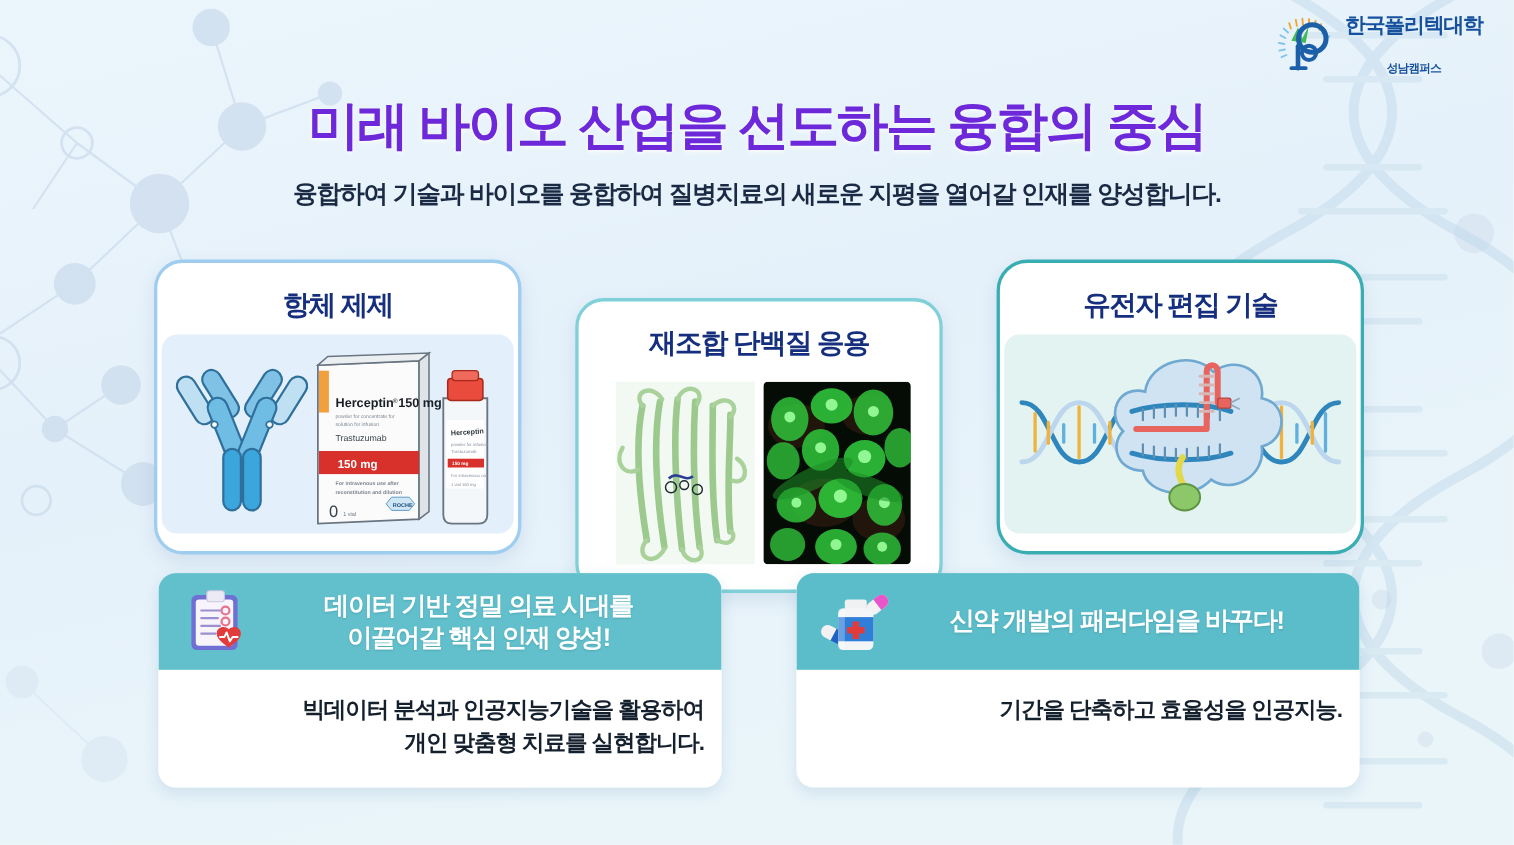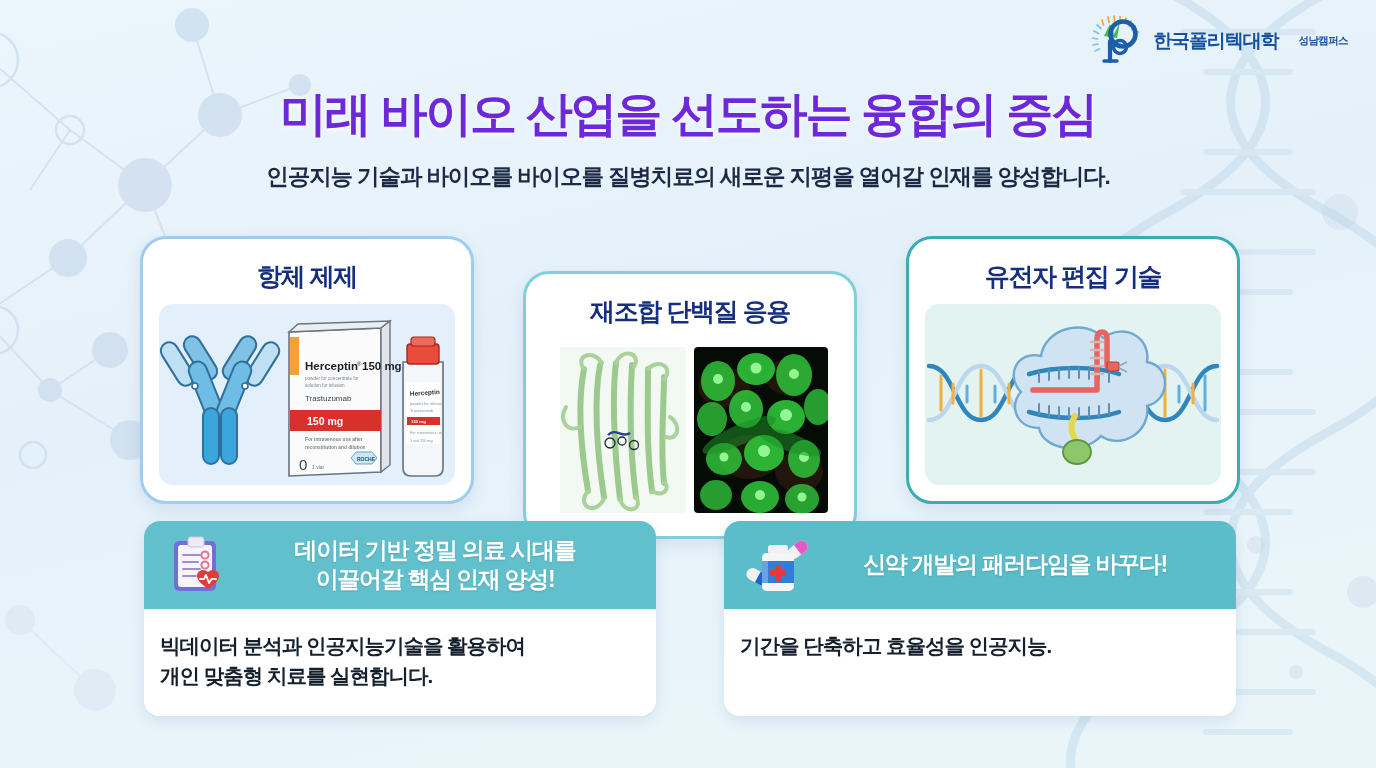--- a/index.html
+++ b/index.html
@@ -50,35 +50,36 @@
   }
   .capsule-logo { width: 30px; height: 48px; flex: 0 0 auto; }
   .logo-text-ai {
     font-size: 16.5px;
     font-weight: 700;
     color: #1d2430;
     letter-spacing: -0.6px;
     white-space: nowrap;
   }
   .uni-mark { width: 54px; height: 52px; flex: 0 0 auto; }
-  .uni-names { display: flex; flex-direction: row; line-height: 1; gap: 20px; }
+  .uni-names { display: flex; flex-direction: column; line-height: 1; gap: 20px; }
   .uni-name {
     font-size: 19px;
     font-weight: 700;
     color: #17519e;
     letter-spacing: -1.1px;
     white-space: nowrap;
   }
   .uni-campus {
     font-size: 10.5px;
     font-weight: 700;
     color: #17519e;
     letter-spacing: -0.6px;
     margin-top: 4px;
     white-space: nowrap;
+    text-align: center;
   }
 
   
   .headline-wrap {
     position: absolute;
     top: 88px;
     left: 0;
     width: 100%;
     text-align: center;
   }
@@ -113,32 +114,32 @@
     background: #ffffff;
     border-radius: 26px;
     border: 3px solid #9fcdf0;
     box-shadow: 0 6px 16px rgba(60,110,160,0.13);
     display: flex;
     flex-direction: column;
     align-items: center;
     padding: 14px 14px 16px;
   }
   .card.c2 { border-color: #7fd0d8; margin-top: 35px; }
-  .card.c3 { border-color: #3aadb2; }
+  .card.c3 { border-color: #3aadb2; border-radius: 28px; }
 
   .card-title {
     font-size: 25px;
     font-weight: 900;
     color: #152f7e;
     letter-spacing: -1.4px;
     margin: 7px 0 11px;
     white-space: nowrap;
   }
   .card-media {
-    width: 296px;
+    width: 320px;
     height: 182px;
     border-radius: 14px;
     background: #e3f0fb;
     overflow: hidden;
     display: flex;
     justify-content: center;
   }
   .card.c2 .card-media { background: #ffffff; }
   .card.c3 .card-media { background: #e3f3f1; }
   .card-media svg { display: block; }
@@ -175,21 +176,21 @@
     font-size: 23px;
     font-weight: 900;
     color: #ffffff;
     letter-spacing: -1.3px;
     line-height: 1.28;
     text-shadow: 0 1px 2px rgba(0,60,80,0.18);
     padding-right: 10px;
   }
   .panel-body {
     background: #ffffff;
-    text-align: left;
+    text-align: right;
     padding: 22px 16px 26px;
     font-size: 20.5px;
     font-weight: 700;
     color: #15202e;
     letter-spacing: -1px;
     line-height: 1.45;
   }
 </style>
 </head>
 <body>
@@ -321,21 +322,21 @@
       </svg>
       <div class="uni-names">
         <span class="uni-name">한국폴리텍대학</span>
         <span class="uni-campus">성남캠퍼스</span>
       </div>
     </div>
   </div>
 
   <div class="headline-wrap">
     <h1 class="headline">미래 바이오 산업을 선도하는 융합의 중심</h1>
-    <p class="subheadline">인공지능 기술과 바이오를 바이오를 질병치료의 새로운 지평을 열어갈 인재를 양성합니다.</p>
+    <p class="subheadline">융합하여 기술과 바이오를 융합하여 질병치료의 새로운 지평을 열어갈 인재를 양성합니다.</p>
   </div>
 
   <div class="cards-row">
 
     <div class="card c1">
       <div class="card-title">항체 제제</div>
       <div class="card-media">
         <svg width="296" height="182" viewBox="0 0 296 182" xmlns="http://www.w3.org/2000/svg">
 
           <g stroke="#2f6f9c" stroke-width="2" stroke-linejoin="round">

